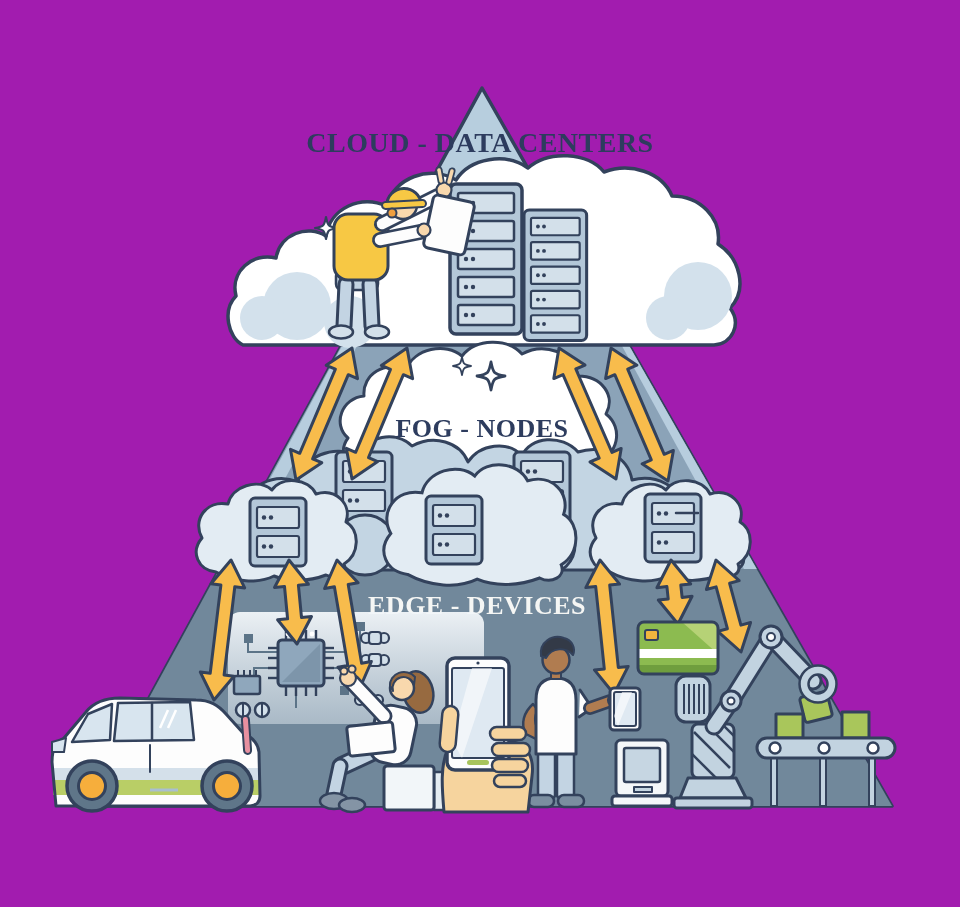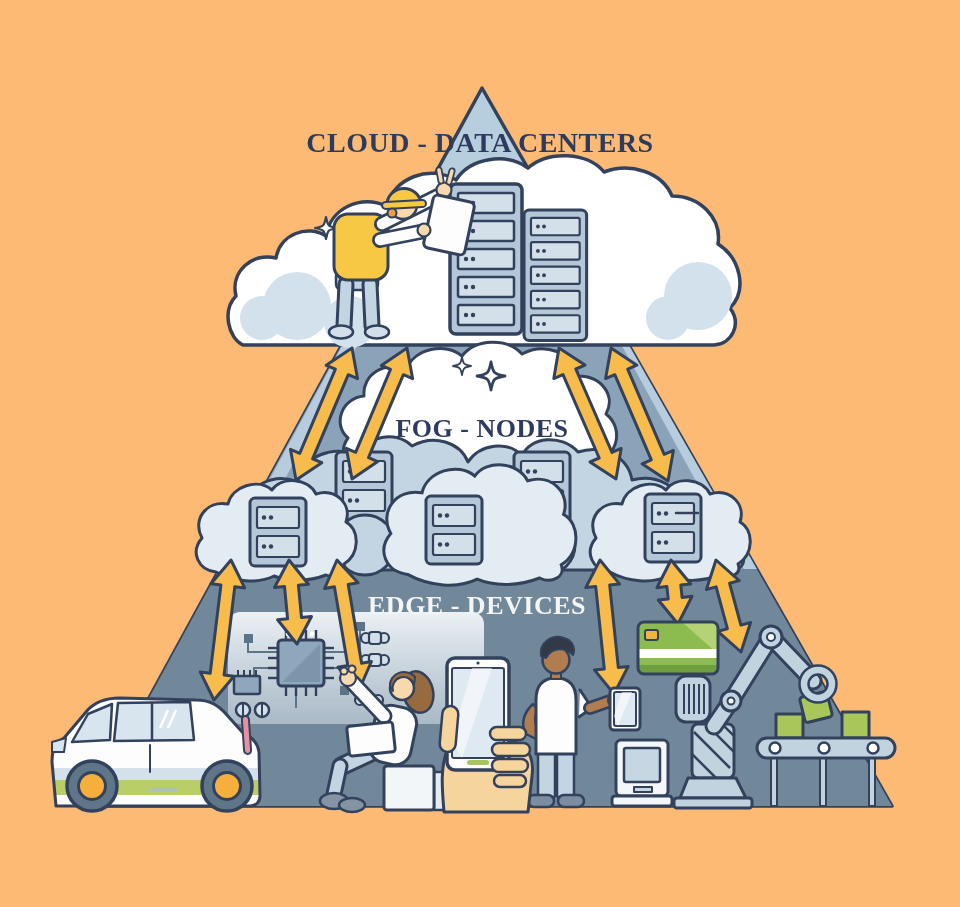--- a/index.html
+++ b/index.html
@@ -1,16 +1,16 @@
 <!DOCTYPE html>
 <html><head>
 <meta charset="utf-8">
 <style>
   html,body{margin:0;padding:0;background:#ffffff;}
-  .stage{width:960px;height:907px;margin:0 auto;position:relative;background:#fdba74;}
+  .stage{width:960px;height:907px;margin:0 auto;position:relative;background:#a21caf;}
   svg{display:block;}
   .ln{stroke:#33425c;stroke-linejoin:round;stroke-linecap:round;}
   .w2{stroke-width:2;} .w22{stroke-width:2.2;} .w25{stroke-width:2.5;} .w3{stroke-width:3;} .w35{stroke-width:3.5;}
   .nofill{fill:none;}
   .fw{fill:#fdfdfd;} .fb{fill:#b3c7d8;} .fs{fill:#d3e0ea;} .fy{fill:#f7c844;}
   .fsk{fill:#f8d8ad;} .fdk{fill:#b07c50;} .fg{fill:#a9c65b;} .fl{fill:#c2d3e0;}
   .fj{fill:#c3d4e3;} .dot{fill:#33425c;}
   .lbl{font-family:"Liberation Serif","DejaVu Serif",serif;font-weight:700;letter-spacing:.5px;}
 </style>
 </head>

